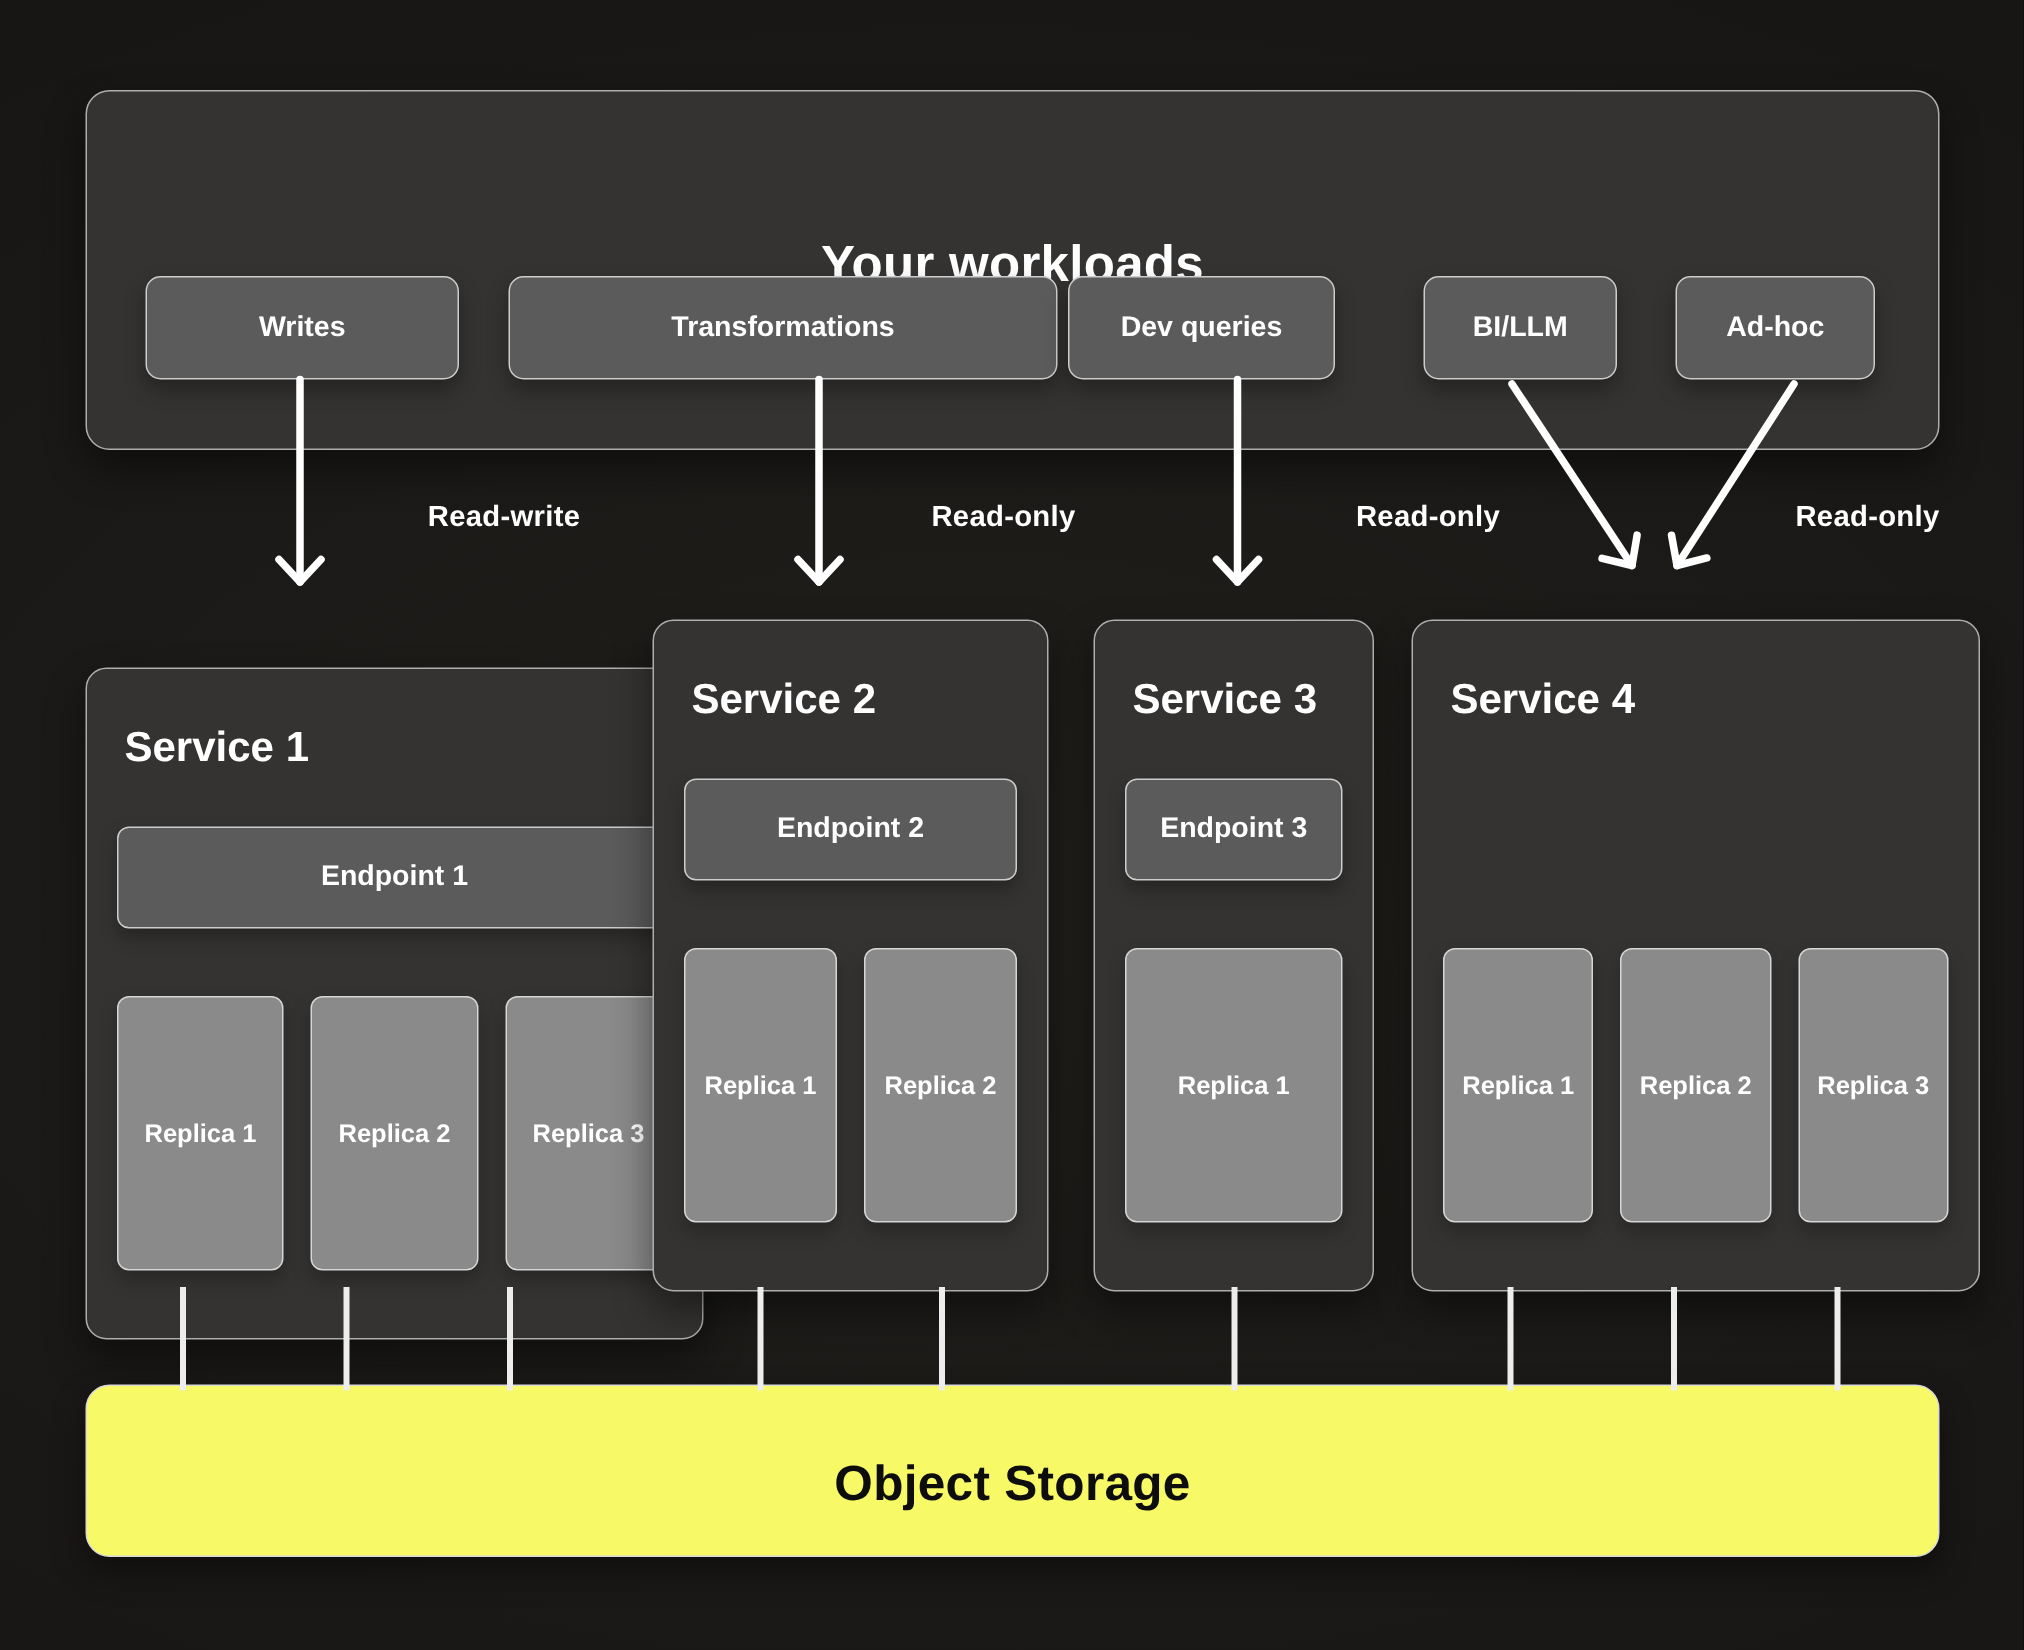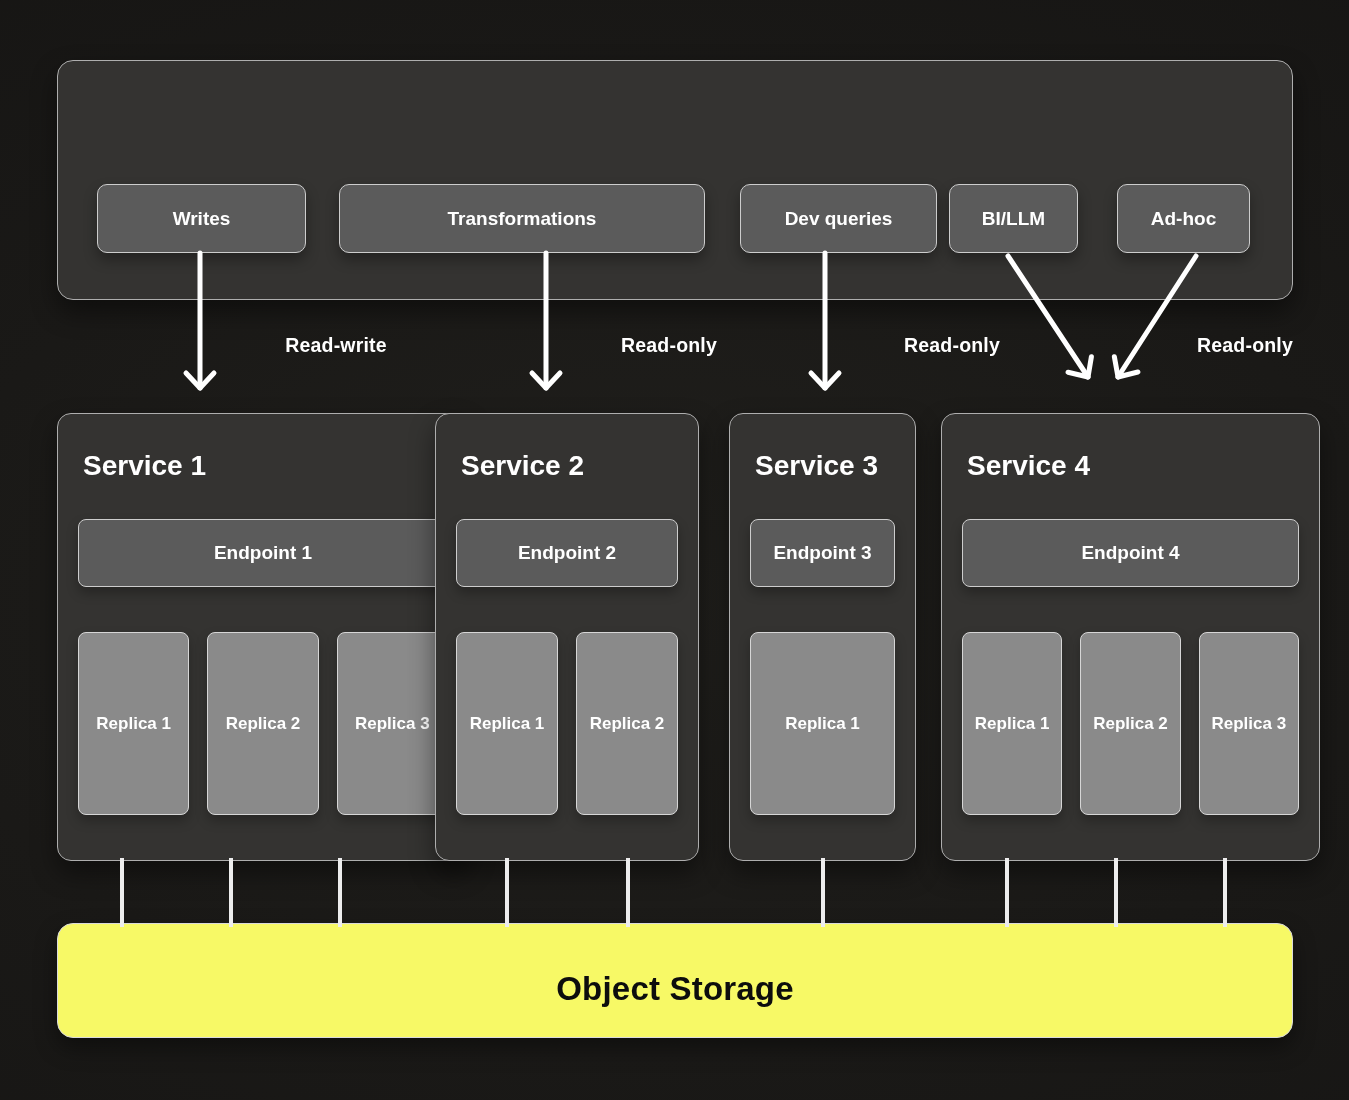--- a/index.html
+++ b/index.html
@@ -97,33 +97,34 @@
   }
   .arrow{stroke:#ffffff;stroke-width:5;stroke-linecap:round;fill:none;}
   .conn{stroke:#ededed;stroke-width:4;fill:none;}
 </style>
 </head>
 <body>
 
 <div class="stage">
 
   <section class="panel" style="left:57px;top:60px;width:1236px;height:240px;">
+    <h1 class="workloads-title">Your workloads</h1>
     <div class="chip" style="left:39px;width:209px;">Writes</div>
     <div class="chip" style="left:281px;width:366px;">Transformations</div>
-    <div class="chip" style="left:682px;width:197px;">Dev queries</div>
+    <div class="chip" style="left:654px;width:178px;">Dev queries</div>
     <div class="chip" style="left:891px;width:129px;">BI/LLM</div>
     <div class="chip" style="left:1059px;width:133px;">Ad-hoc</div>
   </section>
 
   <div class="flow-label" style="left:304px;top:345px;">Read-write</div>
   <div class="flow-label" style="left:637px;top:345px;">Read-only</div>
   <div class="flow-label" style="left:920px;top:345px;">Read-only</div>
   <div class="flow-label" style="left:1213px;top:345px;">Read-only</div>
 
-  <section class="service" style="left:57px;width:412px;">
+  <section class="service" style="left:57px;width:412px;margin-top:32px;">
     <h2 class="svc-title">Service 1</h2>
     <div class="endpoint">Endpoint 1</div>
     <div class="replicas">
       <div class="replica">Replica 1</div>
       <div class="replica">Replica 2</div>
       <div class="replica">Replica 3</div>
     </div>
   </section>
 
   <section class="service" style="left:435px;width:264px;">
@@ -138,21 +139,20 @@
   <section class="service" style="left:729px;width:187px;">
     <h2 class="svc-title">Service 3</h2>
     <div class="endpoint">Endpoint 3</div>
     <div class="replicas">
       <div class="replica">Replica 1</div>
     </div>
   </section>
 
   <section class="service" style="left:941px;width:379px;">
     <h2 class="svc-title">Service 4</h2>
-    <div class="endpoint">Endpoint 4</div>
     <div class="replicas">
       <div class="replica">Replica 1</div>
       <div class="replica">Replica 2</div>
       <div class="replica">Replica 3</div>
     </div>
   </section>
 
   <section class="storage">
     <span>Object Storage</span>
   </section>

